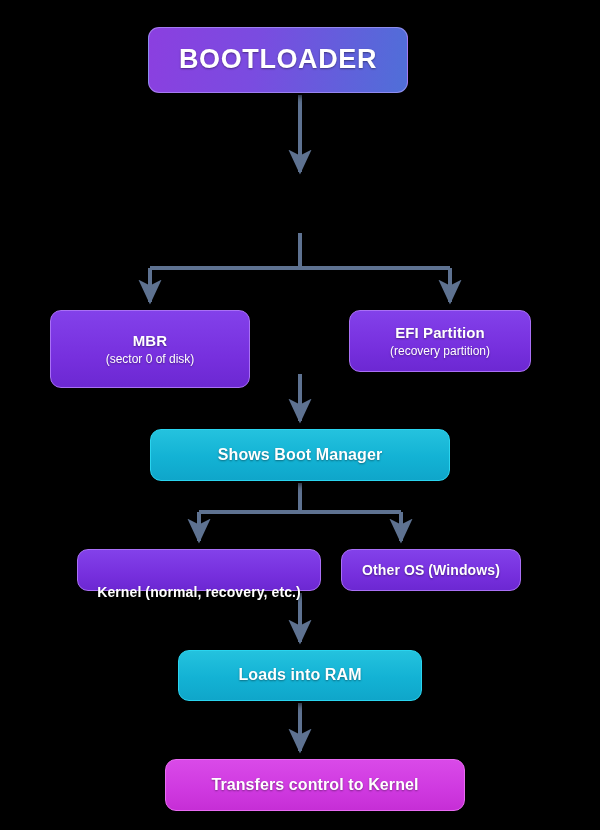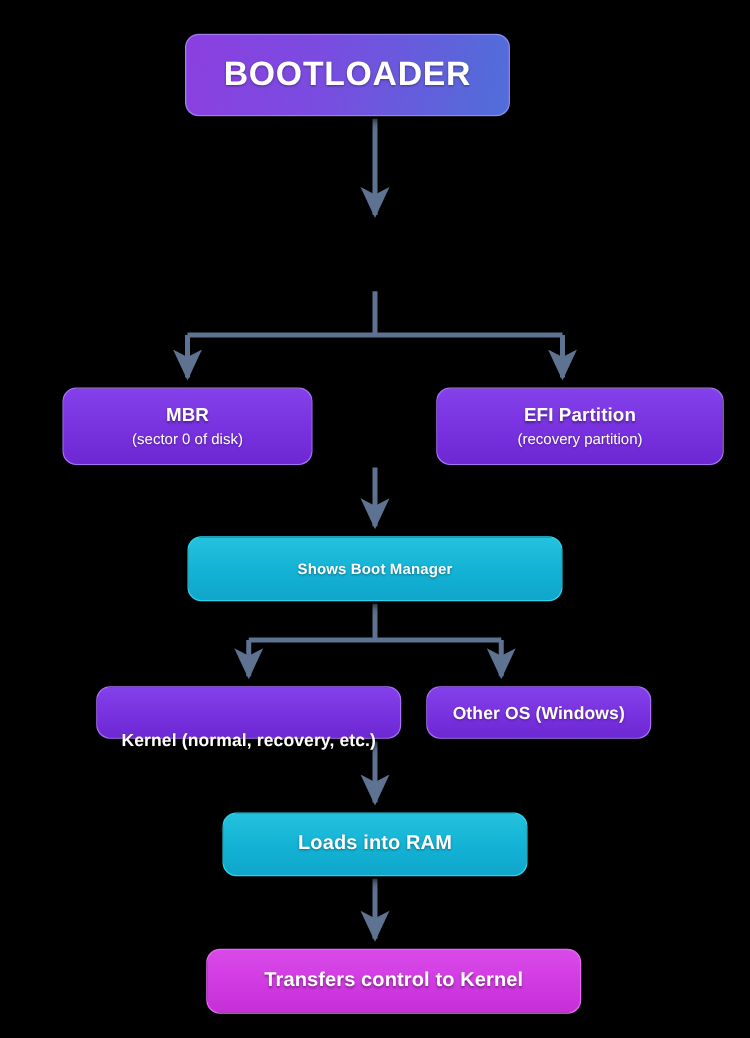--- a/index.html
+++ b/index.html
@@ -85,30 +85,30 @@
     margin-left: 15px;
   }
 
   
   #node-bootloader { left: 148px; top: 27px;  width: 260px; height: 66px; }
   #node-bootloader .title { font-size: 27px; letter-spacing: 0.6px; }
 
   #node-executes   { left: 178px; top: 180px; width: 244px; height: 51px; }
   #node-executes .title { font-size: 15px; }
 
-  #node-mbr        { left: 50px;  top: 310px; width: 200px; height: 62px; }
+  #node-mbr        { left: 50px;  top: 310px; width: 200px; height: 78px; }
   #node-mbr .title { font-size: 15px; }
   #node-mbr .subtitle { font-size: 12px; }
 
-  #node-efi        { left: 349px; top: 310px; width: 230px; height: 62px; }
+  #node-efi        { left: 349px; top: 310px; width: 182px; height: 62px; }
   #node-efi .title { font-size: 15px; }
   #node-efi .subtitle { font-size: 12px; }
 
   #node-bootmgr    { left: 150px; top: 429px; width: 300px; height: 52px; }
-  #node-bootmgr .title { font-size: 12px; }
+  #node-bootmgr .title { font-size: 16px; }
 
   #node-kernel     { left: 77px;  top: 549px; width: 244px; height: 42px; }
   #node-kernel .title { font-size: 14px; margin-top: 44px; }
 
   #node-otheros    { left: 341px; top: 549px; width: 180px; height: 42px; }
   #node-otheros .title { font-size: 14px; }
 
   #node-ram        { left: 178px; top: 650px; width: 244px; height: 51px; text-align: center; }
   #node-ram .title { font-size: 16px; }
 

